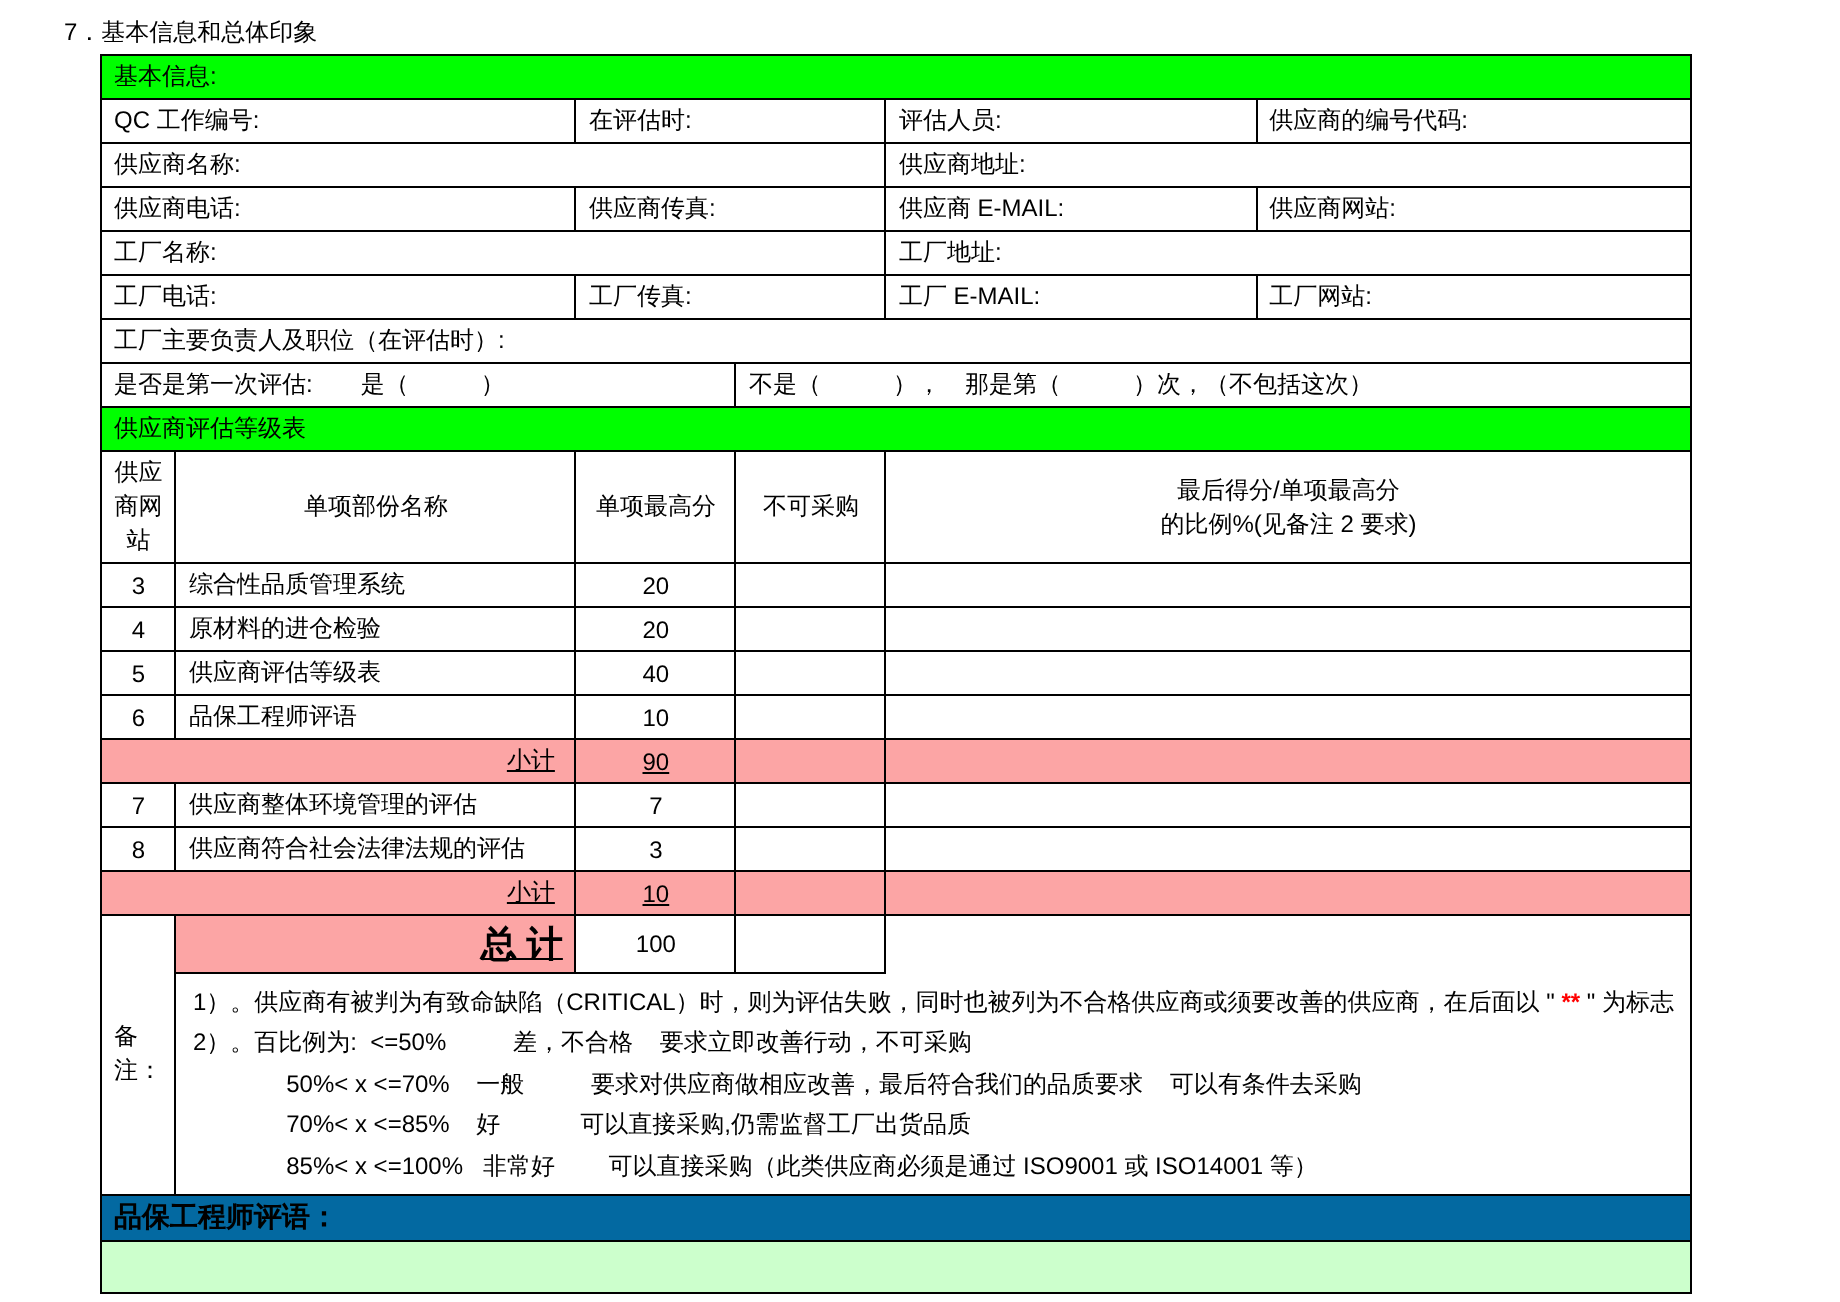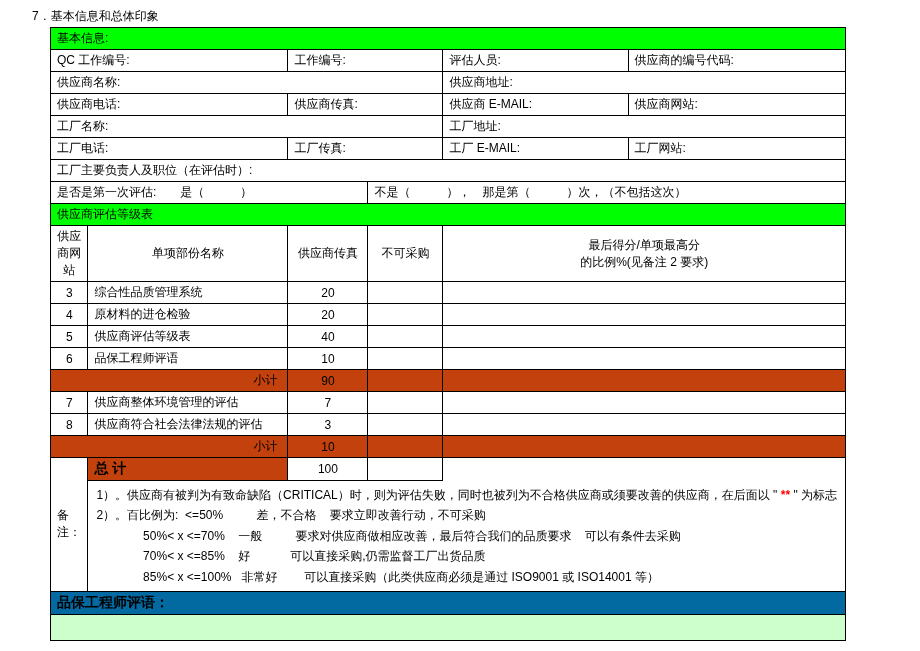--- a/index.html
+++ b/index.html
@@ -1,44 +1,44 @@
 <!DOCTYPE html>
 <html><head>
   <meta charset="utf-8">
   <style>
     * { box-sizing: border-box; margin: 0; padding: 0; }
     body { font-family: "SimSun", "Microsoft YaHei", Arial, sans-serif; font-size: 12px; background: #fff; padding: 4px; width: 920px; }
     .section-title { font-size: 12px; margin: 4px 0 2px 28px; }
     table { border-collapse: collapse; width: 796px; margin-left: 46px; }
     td, th { border: 1px solid #000; padding: 2px 6px; height: 19px; vertical-align: middle; font-weight: normal; text-align: left; }
     .green-header { background: #00ff00; font-weight: normal; }
-    .subtotal-gray { background: #c2410c; }
+    .subtotal-gray { background: #fca5a5; text-decoration: underline; }
     .subtotal-label { text-align: right; padding-right: 10px; }
-    .total-label { text-align: left; font-weight: bold; font-size: 14px; }
+    .total-label { text-align: right; font-weight: bold; font-size: 18px; }
     .center { text-align: center; }
     .comment-header { background: #0369a1; font-weight: bold; font-size: 14px; padding: 2px 6px; }
     .comment-body { background: #ccffcc; height: 26px; }
     .notes-cell { padding: 4px 8px; line-height: 1.7; }
     .notes-cell .red { color: #ff0000; font-weight: bold; }
     .notes-cell .row { white-space: pre; }
     .no-top-border { border-top: none; }
   </style>
 </head>
 <body>
 
 <div class="section-title">7．基本信息和总体印象</div>
 
 <table>
   <tbody>
       <tr>
         <td colspan="8" class="green-header">基本信息:</td>
       </tr>
   <tr>
     <td colspan="2">QC 工作编号:</td>
-    <td colspan="2">工作编号:</td>
+    <td colspan="2">在评估时:</td>
     <td colspan="2">评估人员:</td>
     <td colspan="2">供应商的编号代码:</td>
   </tr>
   <tr>
     <td colspan="4">供应商名称:</td>
     <td colspan="4">供应商地址:</td>
   </tr>
   <tr>
     <td colspan="2">供应商电话:</td>
     <td colspan="2">供应商传真:</td>
@@ -61,21 +61,21 @@
   <tr>
     <td colspan="3">是否是第一次评估:　　是（　　　）</td>
     <td colspan="5">不是（　　　），　那是第（　　　）次，（不包括这次）</td>
   </tr>
   <tr>
         <td colspan="8" class="green-header">供应商评估等级表</td>
       </tr>
   <tr>
     <th class="center" style="width:75px">供应商网站</th>
     <th class="center" style="width:200px">单项部份名称</th>
-    <th class="center" style="width:80px">供应商传真</th>
+    <th class="center" style="width:80px">单项最高分</th>
     <th class="center" style="width:75px">不可采购</th>
     <th class="center" colspan="4" id="th-e">最后得分/单项最高分<br>的比例%(见备注 2 要求)</th>
   </tr>
   <tr>
     <td class="center">3</td>
     <td>综合性品质管理系统</td>
     <td class="center">20</td>
     <td></td>
     <td colspan="4"></td>
   </tr>

